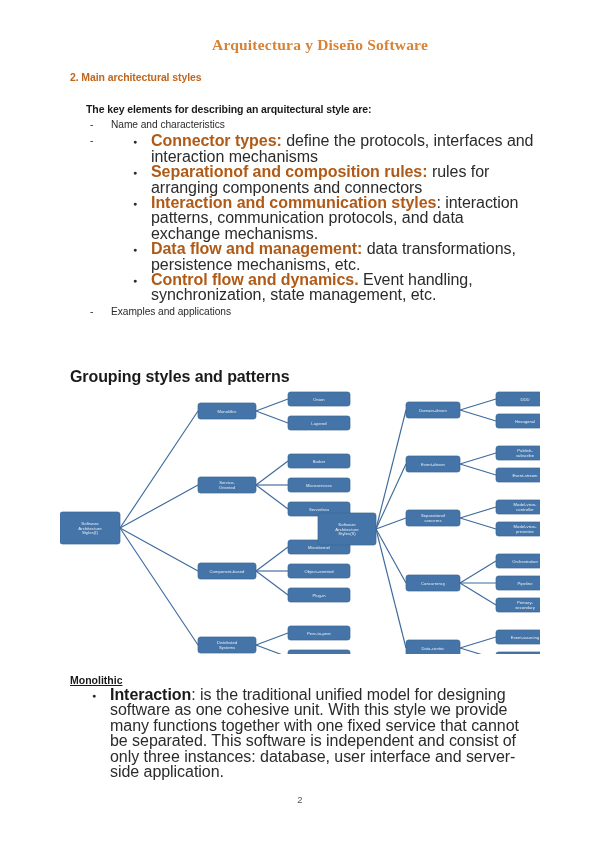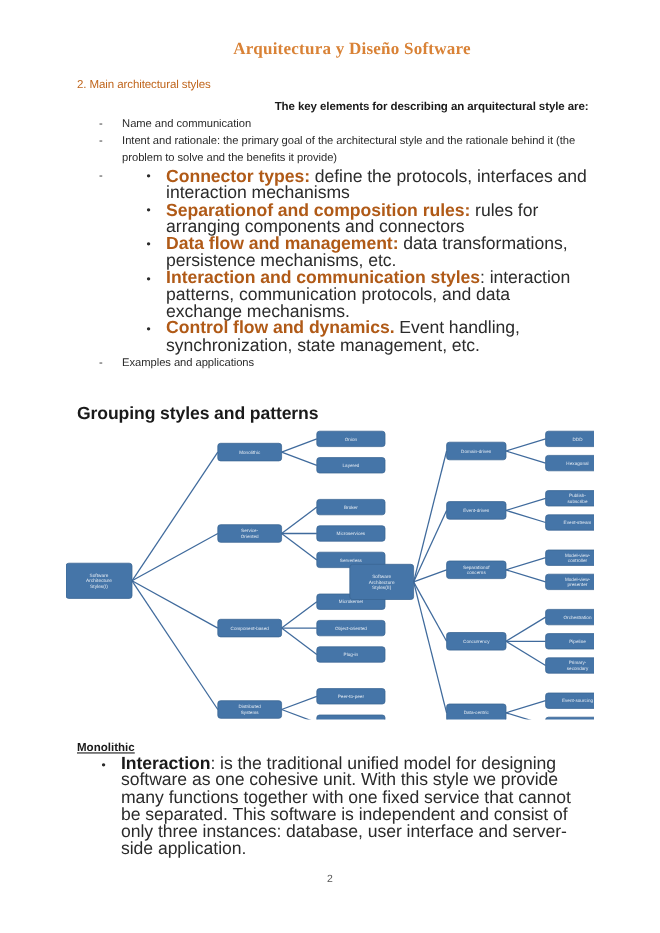--- a/index.html
+++ b/index.html
@@ -38,33 +38,32 @@
   
   .body-wrap {
     position: absolute;
     top: 71px;
     left: 70px;
     width: 465px;
   }
 
   .section-head {
     font-size: 10.5px;
-    font-weight: normal;
+    font-weight: bold;
     color: #c0661d;
-    margin: 0 0 8px 0;
+    margin: 0 0 20px 0;
     letter-spacing: -0.1px;
   }
 
   .lead {
     font-size: 10.5px;
     font-weight: bold;
     color: #1a1a1a;
-    margin: 0 0 2px 4px;
+    margin: 0 0 2px 16px;
     letter-spacing: -0.1px;
-    text-align: right;
   }
 
   ul.dash-list {
     list-style: none;
     margin: 0;
     padding: 0 0 0 18px;
   }
   ul.dash-list > li {
     position: relative;
     font-size: 10.2px;
@@ -182,28 +181,27 @@
 
 <div class="page">
 
   <div class="doc-title">Arquitectura y Diseño Software</div>
 
   <div class="body-wrap">
     <div class="section-head">2. Main architectural styles</div>
     <div class="lead">The key elements for describing an arquitectural style are:</div>
 
     <ul class="dash-list">
-      <li>Name and communication</li>
-      <li>Intent and rationale: the primary goal of the architectural style and the rationale behind it (the problem to solve and the benefits it provide)</li>
+      <li>Name and characteristics</li>
       <li>
         <ul class="dot-list">
           <li><span class="term">Connector types:</span><span> define the protocols, interfaces and interaction mechanisms</span></li>
           <li><span class="term">Separationof and composition rules:</span><span> rules for arranging components and connectors</span></li>
+          <li><span class="term">Interaction and communication styles</span><span>: interaction patterns, communication protocols, and data exchange mechanisms.</span></li>
           <li><span class="term">Data flow and management:</span><span> data transformations, persistence mechanisms, etc.</span></li>
-          <li><span class="term">Interaction and communication styles</span><span>: interaction patterns, communication protocols, and data exchange mechanisms.</span></li>
           <li><span class="term">Control flow and dynamics.</span><span> Event handling, synchronization, state management, etc.</span></li>
         </ul>
       </li>
       <li>Examples and applications</li>
     </ul>
   </div>
 
   <div class="group-head">Grouping styles and patterns</div>
 
   <div class="diagram">

